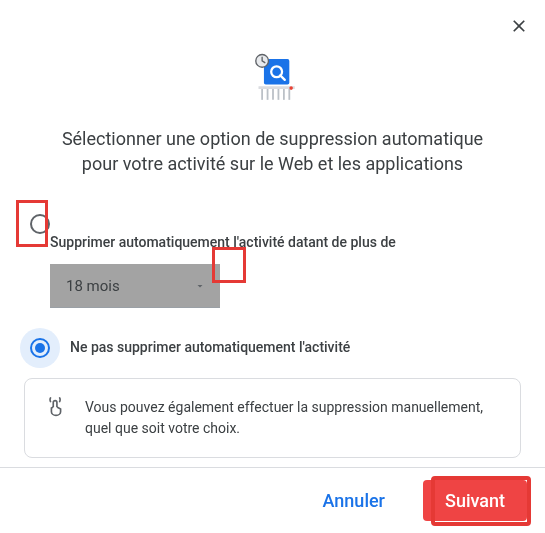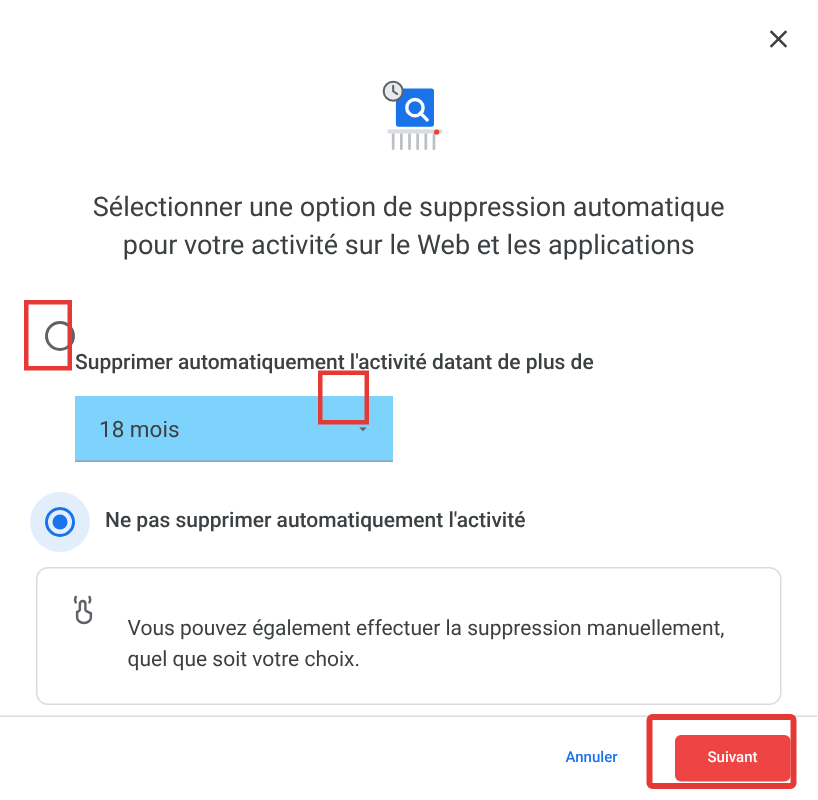--- a/index.html
+++ b/index.html
@@ -84,23 +84,23 @@
       margin-left: 20px;
       flex: 1;
     }
     .option-label {
       font-size: 14px;
       color: #3c4043;
       font-weight: 500;
     }
     .dropdown {
       margin-top: 14px;
-      width: 212px;
+      width: 170px;
       height: 44px;
-      background: #7dd3fc;
+      background: #a3a3a3;
       border-bottom: 1px solid #9aa0a6;
       display: flex;
       align-items: center;
       justify-content: space-between;
       padding: 0 8px 0 16px;
       cursor: pointer;
     }
     .dropdown-value {
       font-size: 15px;
       color: #3c4043;
@@ -144,37 +144,36 @@
       align-items: flex-start;
       gap: 18px;
     }
     .info-icon {
       flex-shrink: 0;
     }
     .info-text {
       font-size: 14px;
       color: #3c4043;
       line-height: 1.5;
-      margin-top: 12px;
     }
     .footer {
       position: absolute;
       bottom: 0;
       left: 0;
       right: 0;
       border-top: 1px solid #dadce0;
       padding: 12px 18px;
       display: flex;
       justify-content: flex-end;
       align-items: center;
       gap: 16px;
       background: #fff;
     }
     .btn {
-      font-size: 10px;
+      font-size: 18px;
       font-weight: 500;
       padding: 10px 22px;
       border-radius: 4px;
       cursor: pointer;
       border: none;
       background: none;
       font-family: inherit;
     }
     .btn-text {
       color: #1a73e8;

